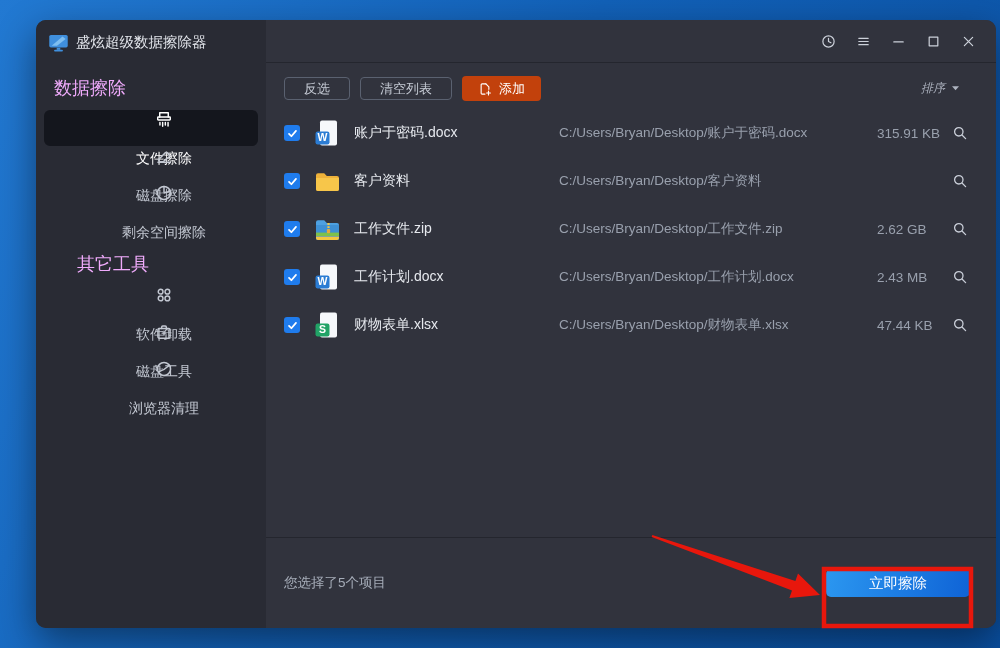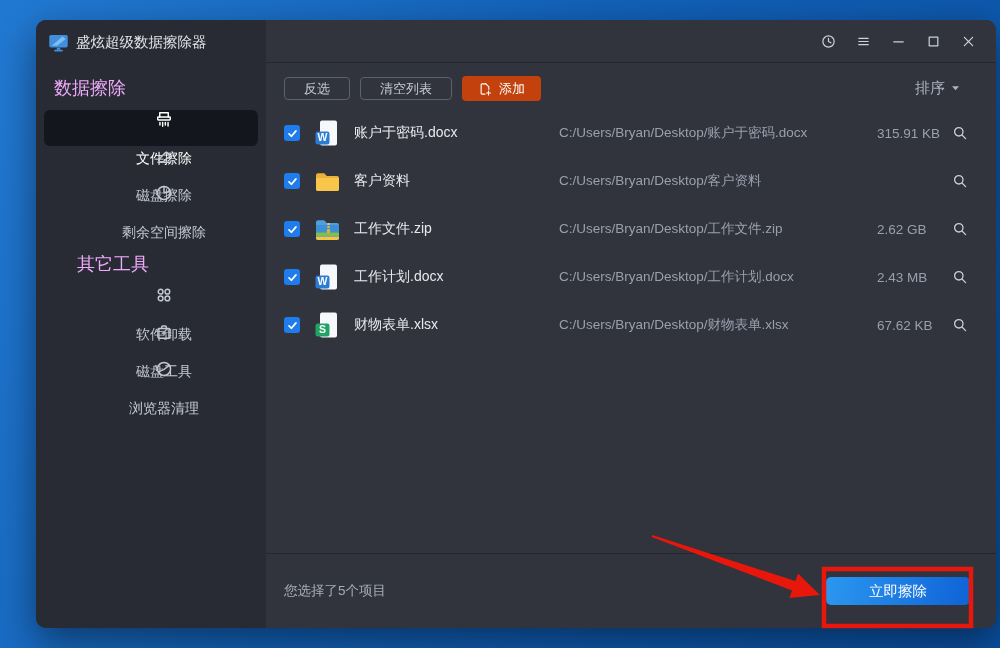--- a/index.html
+++ b/index.html
@@ -24,34 +24,34 @@
   .titlebar{height:42px;flex-shrink:0;display:flex;align-items:center;justify-content:flex-end;gap:11px;
     padding-right:16px;border-bottom:1px solid #24262e;}
   .wc{width:24px;height:24px;display:flex;align-items:center;justify-content:center;color:#ccd1da;cursor:pointer;}
   .wc svg{width:15px;height:15px;display:block;}
   .toolbar{display:flex;align-items:center;gap:10px;padding:13px 26px 0 18px;flex-shrink:0;}
   .btn-outline{height:23px;padding:0 19px;background:transparent;border:1px solid #5a6170;border-radius:4px;
     color:#c6cbd5;font-size:13px;display:flex;align-items:center;cursor:pointer;}
   .btn-add{height:25px;padding:0 16px;background:#c2410c;border:none;border-radius:4px;color:#fff;font-size:13px;
     display:flex;align-items:center;gap:7px;cursor:pointer;}
   .btn-add svg{width:14px;height:14px;display:block;}
-  .sort{margin-left:auto;display:flex;align-items:center;gap:6px;color:#aeb4c0;font-size:15px;cursor:pointer;padding-right:10px;}
+  .sort{margin-left:auto;display:flex;align-items:center;gap:6px;color:#aeb4c0;font-size:12px;cursor:pointer;padding-right:10px;font-style:italic;}
   .sort svg{width:9px;height:7px;display:block;}
   .file-list{margin-top:8px;flex:1;overflow:hidden;padding:0 14px 0 18px;}
   .row{height:48px;display:grid;grid-template-columns:30px 40px 205px 1fr 95px 44px;align-items:center;}
   .cb{width:16px;height:16px;border-radius:3px;background:#1f7ced;display:flex;align-items:center;justify-content:center;cursor:pointer;}
   .cb svg{width:11px;height:11px;display:block;}
   .fic{display:flex;align-items:center;}
   .fic svg{width:27px;height:28px;display:block;}
   .fname{color:#e6e9ee;font-size:14px;white-space:nowrap;overflow:hidden;}
   .fpath{color:#99a0ad;font-size:13.5px;white-space:nowrap;overflow:hidden;}
   .fsize{color:#99a0ad;font-size:13.5px;text-align:right;padding-right:34px;white-space:nowrap;margin-left:34px;}
   .fmag{display:flex;justify-content:center;color:#c9ced8;cursor:pointer;}
   .fmag svg{width:16px;height:16px;display:block;}
-  .footer{height:58px;flex-shrink:0;border-top:1px solid #24262e;display:flex;align-items:center;padding:8px 18px;}
+  .footer{height:58px;flex-shrink:0;border-top:1px solid #24262e;display:flex;align-items:center;padding:16px 18px;}
   .sel-text{color:#a6adb9;font-size:13.5px;}
   .btn-erase{margin-left:auto;margin-right:8px;width:144px;height:28px;border:none;border-radius:5px;
     background:linear-gradient(100deg,#2b97f0,#0f63d6);color:#fff;font-size:14.5px;cursor:pointer;
     font-family:"Liberation Sans","DejaVu Sans",sans-serif;}
   .annotation{position:absolute;left:0;top:0;z-index:10;pointer-events:none;}
 </style>
 </head>
 <body>
 
 <div class="stage">
@@ -298,21 +298,21 @@
             </span>
     <span class="fic">
               <svg viewBox="0 0 27 28">
                 <rect x="6" y="1.5" width="17" height="25" rx="2" fill="#f6f8fb"></rect>
                 <rect x="1.5" y="12.5" width="14" height="13" rx="2.2" fill="#21a366"></rect>
                 <text x="8.5" y="22.4" font-size="10.5" font-weight="bold" fill="#fff" text-anchor="middle" font-family="Liberation Sans,sans-serif">S</text>
               </svg>
             </span>
     <span class="fname">财物表单.xlsx</span>
     <span class="fpath">C:/Users/Bryan/Desktop/财物表单.xlsx</span>
-    <span class="fsize">67.62 KB</span>
+    <span class="fsize">47.44 KB</span>
     <span class="fmag">
               <svg viewBox="0 0 16 16" fill="none" stroke="currentColor" stroke-width="1.3" stroke-linecap="round" stroke-linejoin="round">
                 <circle cx="6.8" cy="6.8" r="4.2"></circle>
                 <path d="M10 10 L13.6 13.6"></path>
               </svg>
             </span>
   </div>
         </div>
 
       <div class="footer">

